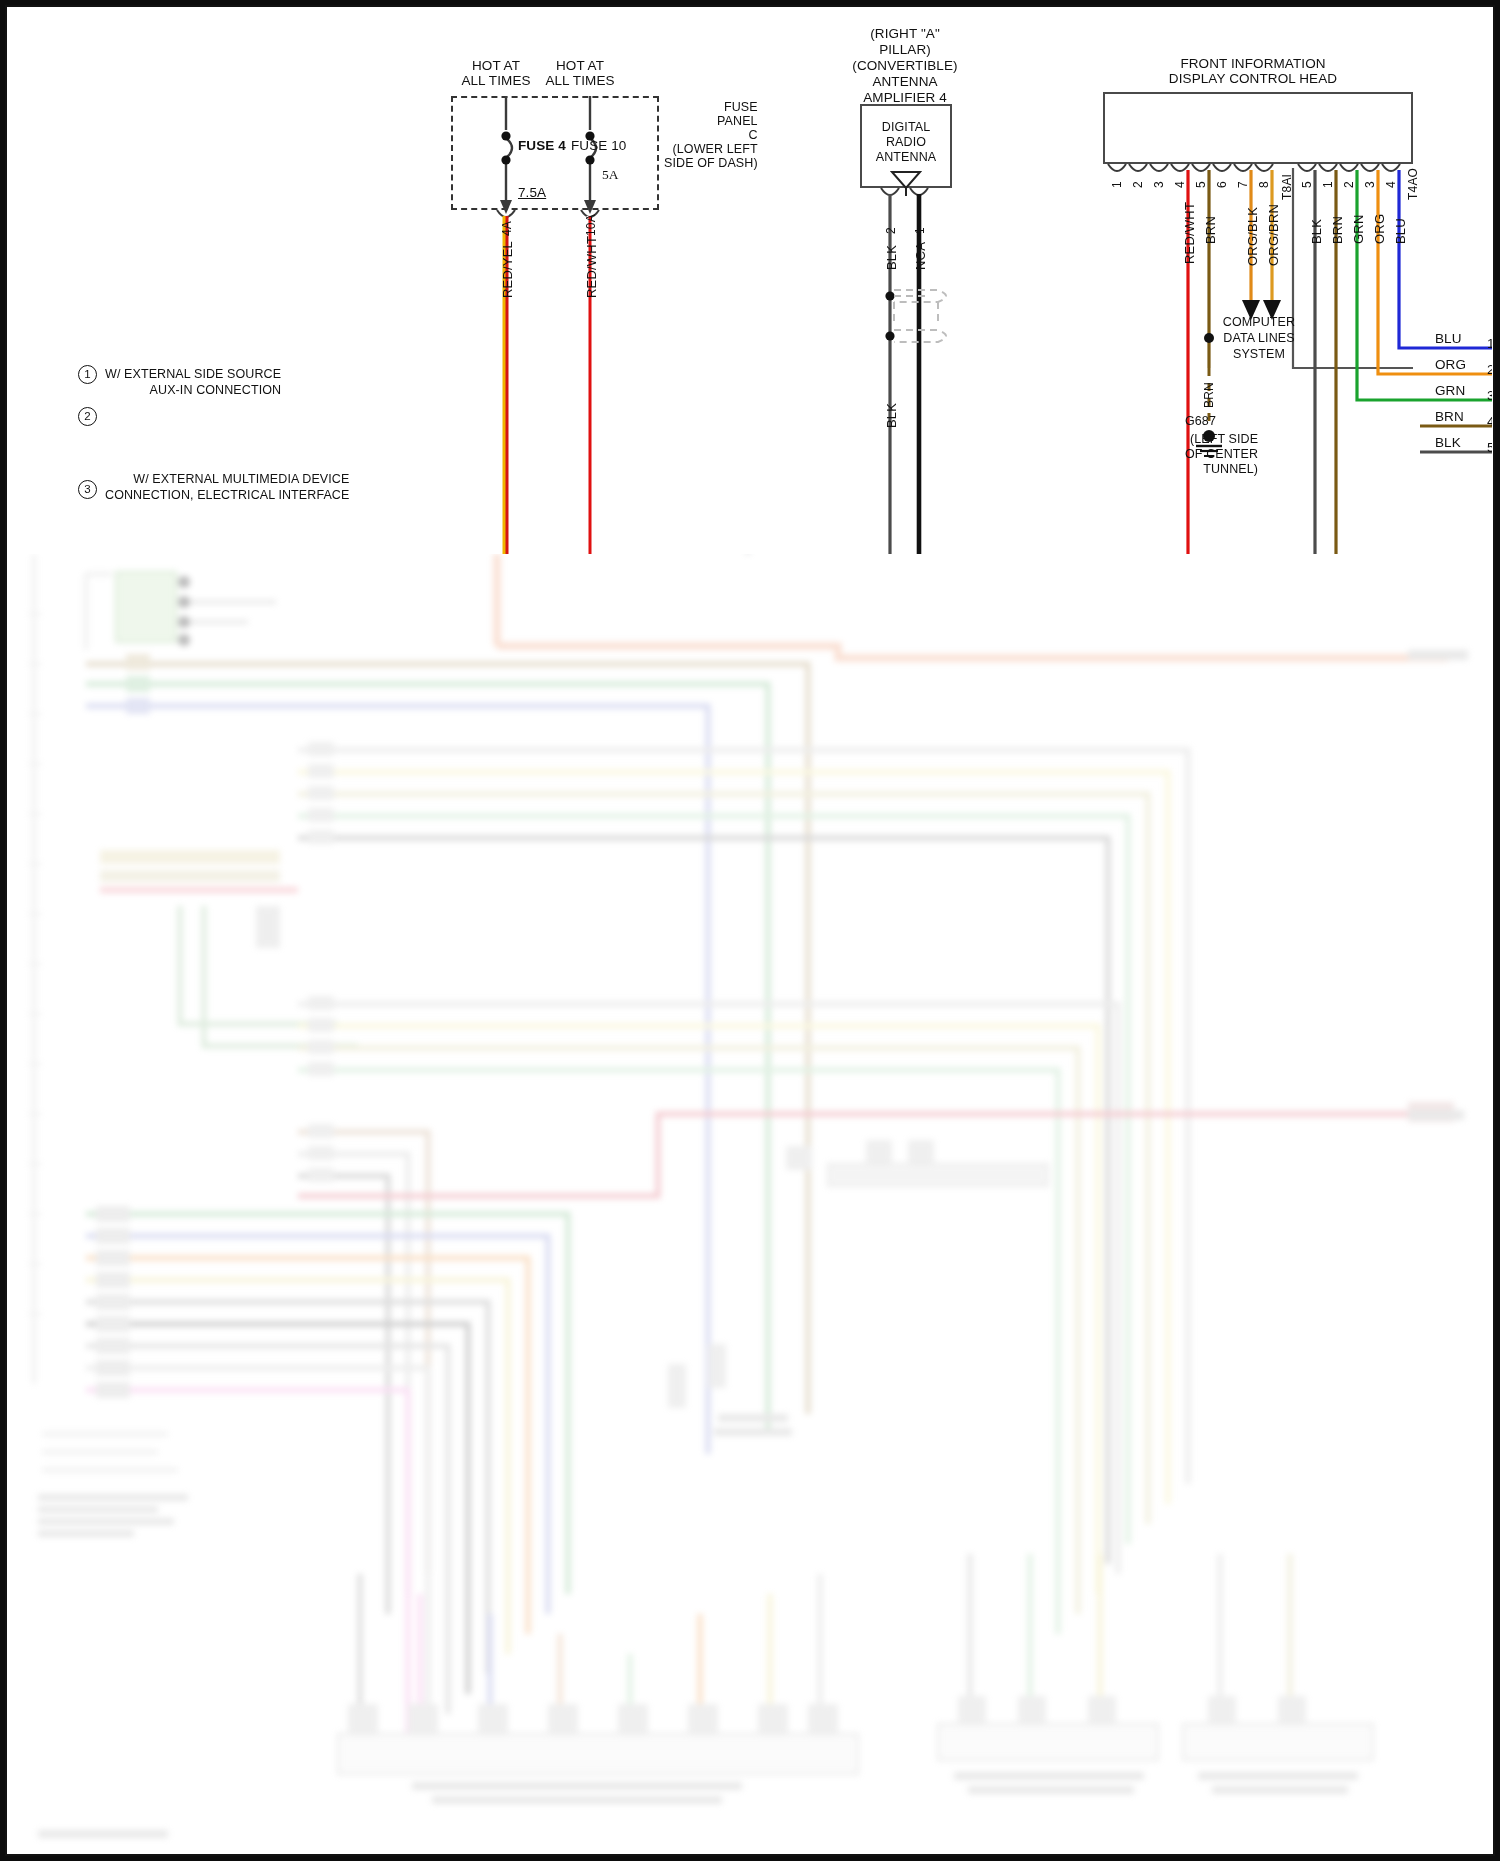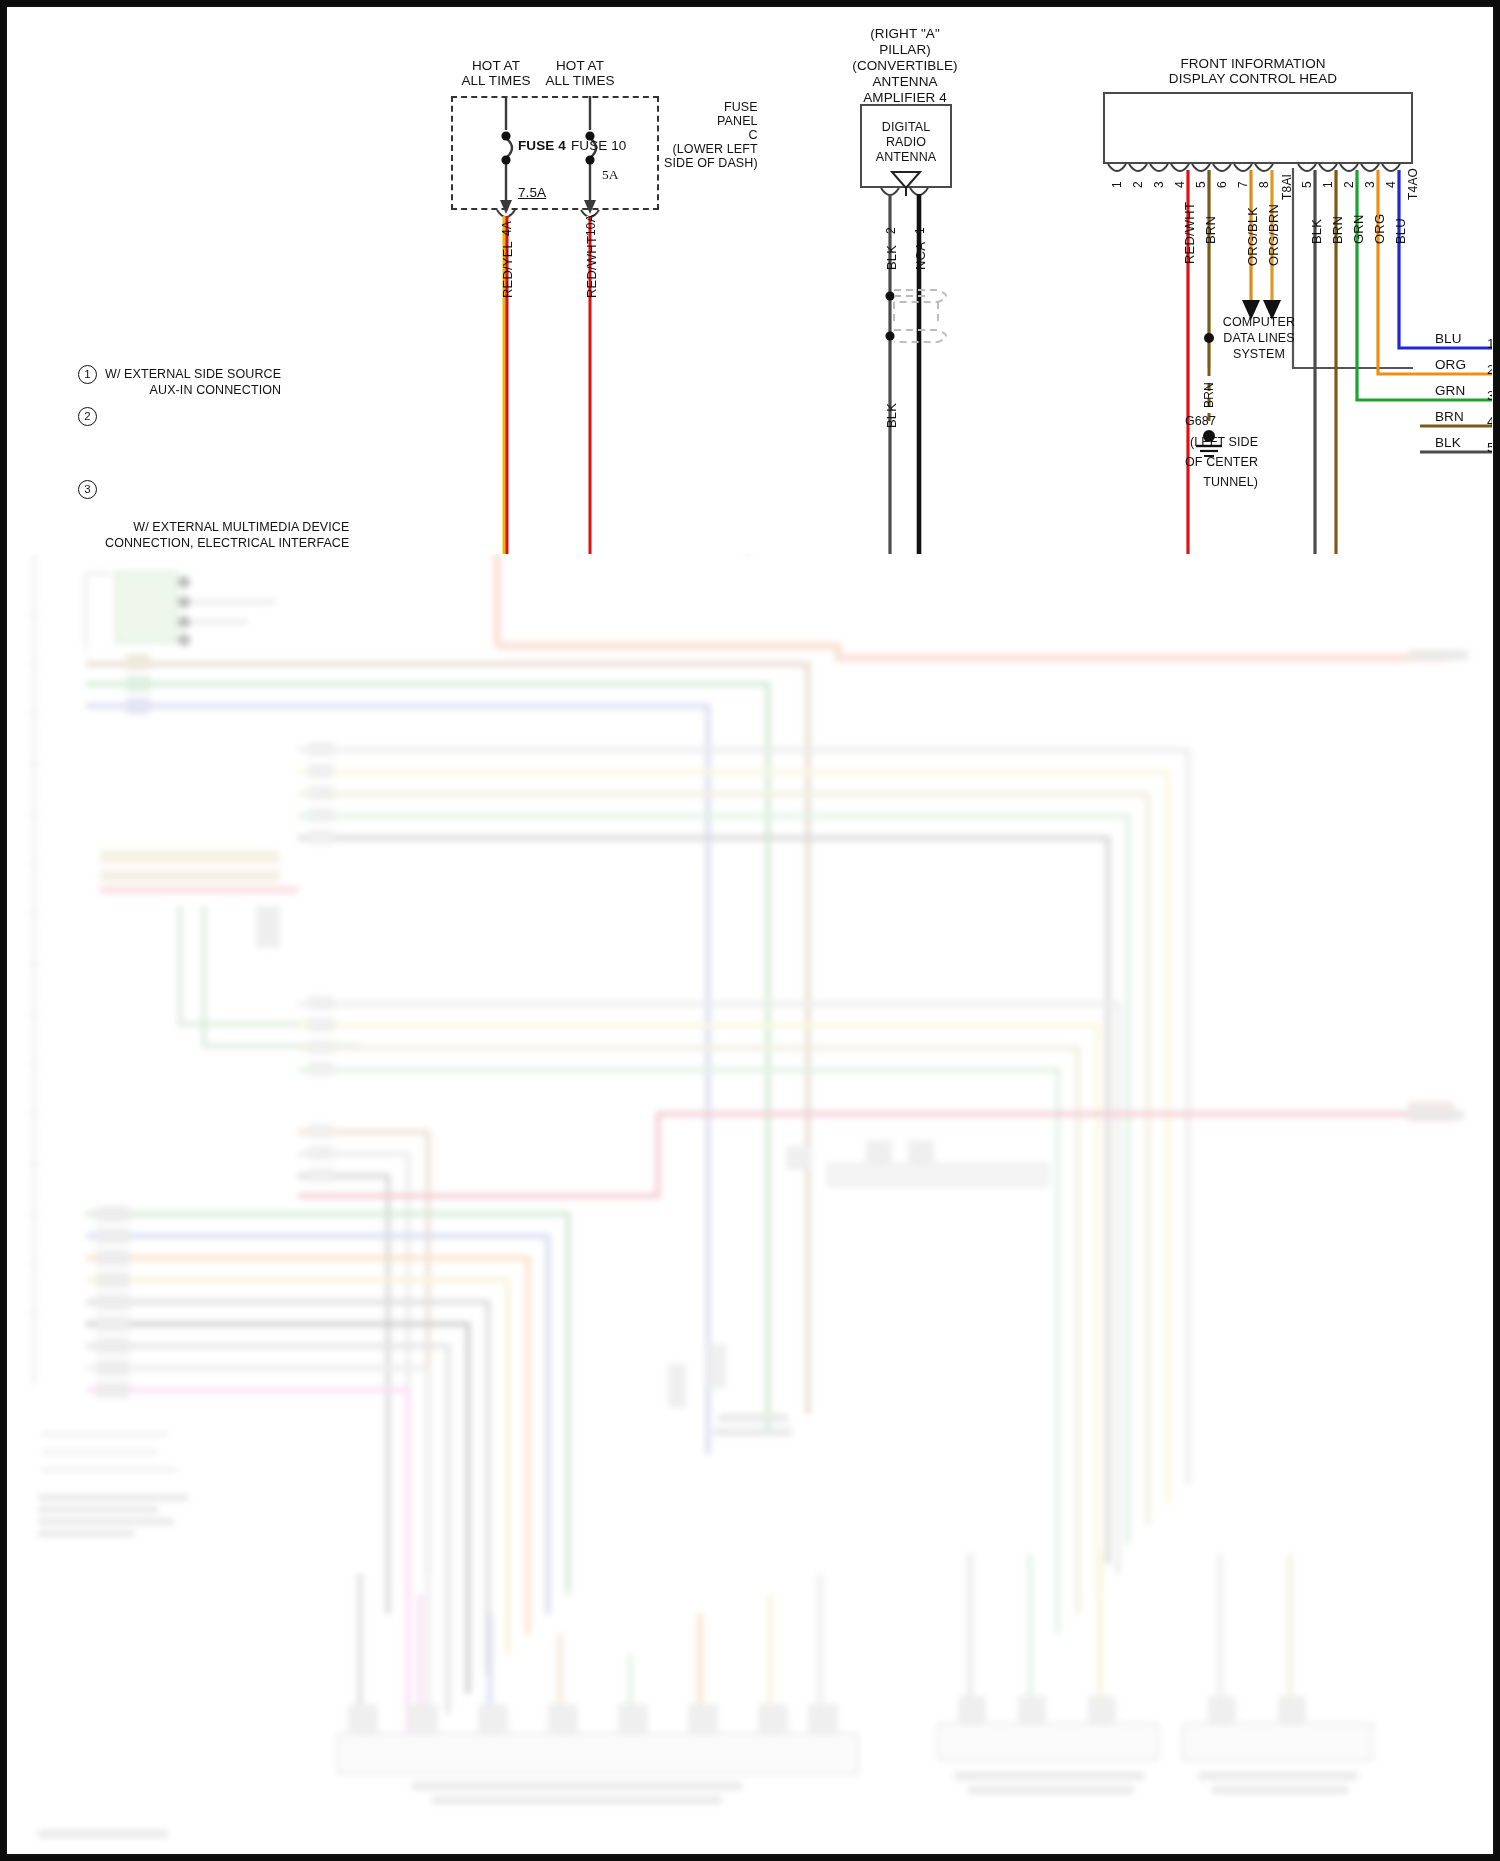--- a/index.html
+++ b/index.html
@@ -207,21 +207,21 @@
     <div class="vert" style="left:1343px;top:236px;">GRN</div>
     <div class="vert" style="left:1364px;top:236px;">ORG</div>
     <div class="vert" style="left:1385px;top:236px;">BLU</div>
 
     <div class="txt c sm" style="left:1251px;top:306px;width:140px;line-height:16px;">COMPUTER
 DATA LINES
 SYSTEM</div>
 
     <div class="vert s" style="left:1194px;top:400px;">BRN</div>
     <div class="txt sm" style="left:1177px;top:406px;">G687</div>
-    <div class="txt sm" style="left:1177px;top:424px;line-height:20px;">(LEFT SIDE
+    <div class="txt sm" style="left:1177px;top:424px;line-height:15px;">(LEFT SIDE
 OF CENTER
 TUNNEL)</div>
 
     <div class="txt" style="left:1427px;top:323px;">BLU</div>
     <div class="txt" style="left:1479px;top:328px;">1</div>
     <div class="txt" style="left:1427px;top:349px;">ORG</div>
     <div class="txt" style="left:1479px;top:354px;">2</div>
     <div class="txt" style="left:1427px;top:375px;">GRN</div>
     <div class="txt" style="left:1479px;top:380px;">3</div>
     <div class="txt" style="left:1427px;top:401px;">BRN</div>
@@ -229,21 +229,21 @@
     <div class="txt" style="left:1427px;top:427px;">BLK</div>
     <div class="txt" style="left:1479px;top:432px;">5</div>
 
     <div class="circnum" style="left:70px;top:357px;">1</div>
     <div class="txt sm" style="left:97px;top:358px;line-height:16px;">W/ EXTERNAL SIDE SOURCE
 AUX-IN CONNECTION</div>
 
     <div class="circnum" style="left:70px;top:399px;">2</div>
 
     <div class="circnum" style="left:70px;top:472px;">3</div>
-    <div class="txt sm" style="left:97px;top:463px;line-height:16px;margin-top:48px;">W/ EXTERNAL MULTIMEDIA DEVICE
+    <div class="txt sm" style="left:97px;top:463px;line-height:16px;">W/ EXTERNAL MULTIMEDIA DEVICE
 CONNECTION, ELECTRICAL INTERFACE</div>
 
   </div>
 
   <div id="faded">
     <div class="blurlayer">
       <svg width="1484" height="1299">
 
         <line x1="489" y1="0" x2="489" y2="92" stroke="#f0a07a" stroke-width="7"></line>
         <path d="M489 92 H830 V104 H1440" fill="none" stroke="#f0a07a" stroke-width="7"></path>

